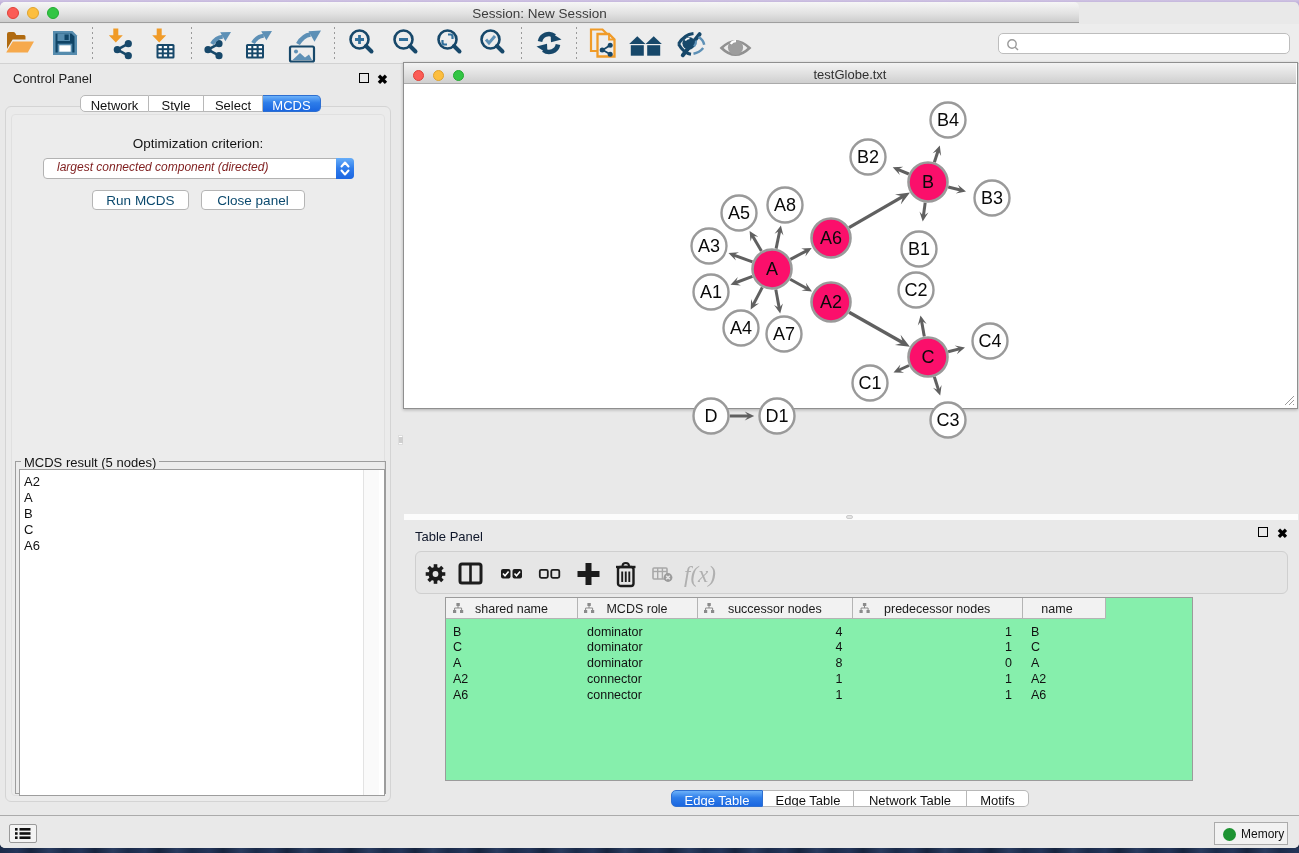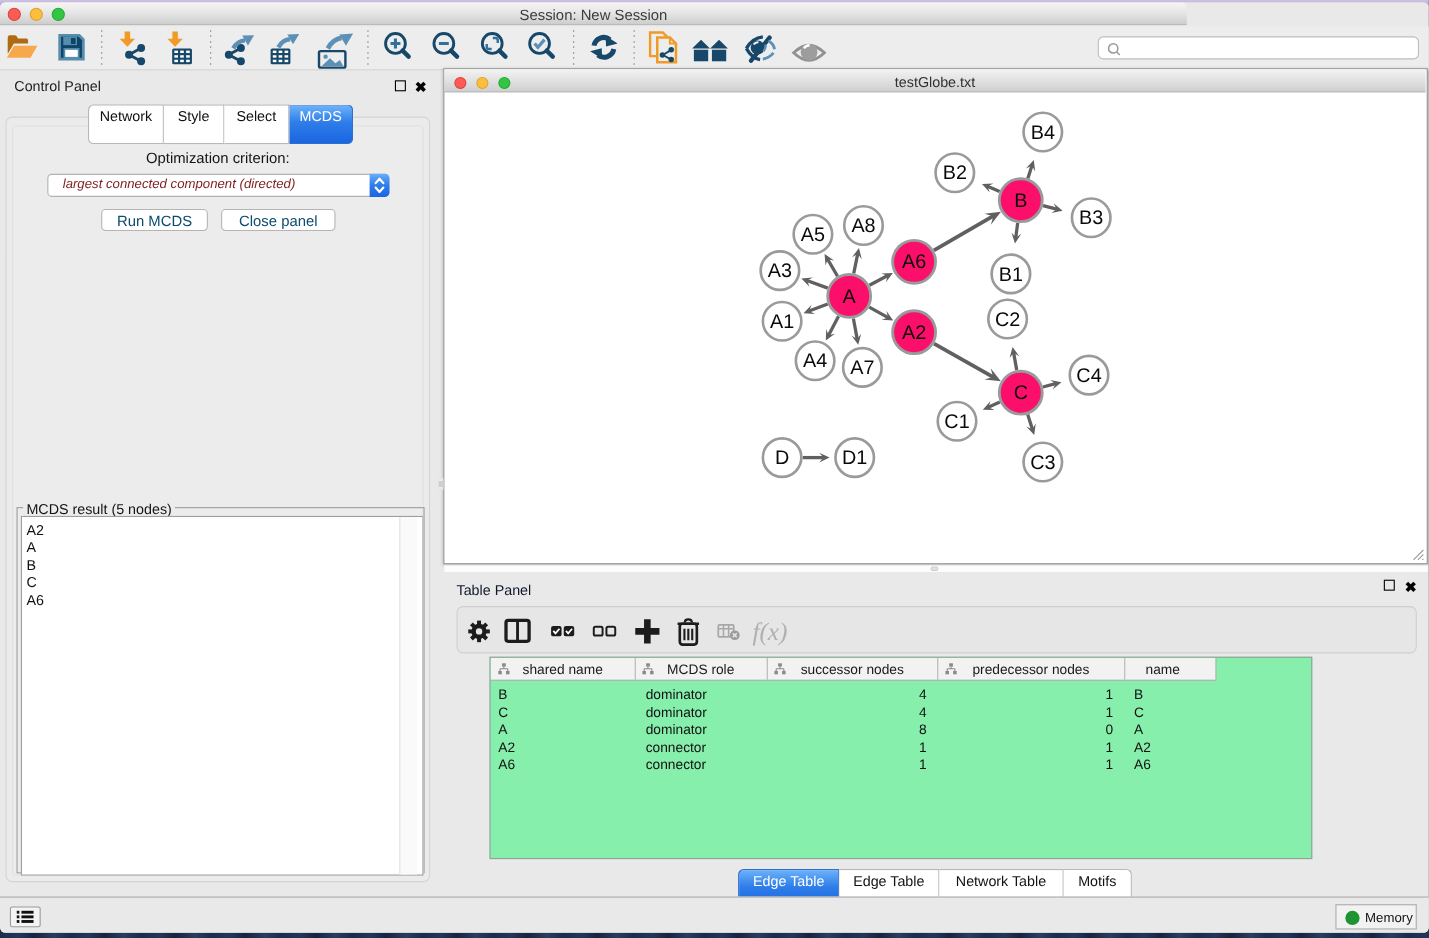--- a/index.html
+++ b/index.html
@@ -21,21 +21,21 @@
   
   #toolbar { left:0; top:22px; width:1299px; height:40px; background:#ededed; border-bottom:1px solid #d2d2d2; }
   .tsep { top:3px; width:1px; height:33px;
     background-image:repeating-linear-gradient(#9a9a9a 0 2px, transparent 2px 5px); }
   #searchbox { left:998px; top:9px; width:292px; height:21px; background:#fff;
     border:1px solid #bdbdbd; border-radius:5px; }
   
   #cp-title { left:13px; top:69px; font-size:13px; color:#1e1e1e; }
   .winbtn { font-size:12px; color:#111; top:69px; }
   #cp-tabs { left:80px; top:93px; height:21px; }
-  .seg { float:left; height:36px; background:#fff; border:1px solid #b8b8b8; border-left:none;
+  .seg { float:left; height:17px; background:#fff; border:1px solid #b8b8b8; border-left:none;
     font-size:13px; color:#111; text-align:center; line-height:20px; box-sizing:border-box; white-space:nowrap; overflow:hidden; }
   .seg.first { border-left:1px solid #b8b8b8; border-radius:5px 0 0 5px; }
   .seg.last { border-radius:0 5px 5px 0; }
   .seg.sel { background:linear-gradient(#6cb1f9,#2e7de9 45%,#1a66e0); color:#fff; border-color:#2e6fd0; }
   #cp-outer { left:5px; top:104px; width:386px; height:696px; background:#ebebeb;
     border:1px solid #d4d4d4; border-radius:6px; }
   #cp-inner { left:11px; top:112px; width:374px; height:682px; background:#ececec;
     border:1px solid #e0e0e0; border-radius:4px; }
   #opt-label { left:0px; top:134px; width:396px; text-align:center; font-size:13.5px; color:#141414; }
   #combo { left:43px; top:156px; width:311px; height:21px; background:#fff;
@@ -47,21 +47,21 @@
     font-size:13.5px; color:#0c4a6e; text-align:center; line-height:19px; }
   #btn-run { left:92px; top:188px; width:97px; }
   #btn-close { left:201px; top:188px; width:104px; }
   #mcds-group { left:15px; top:459px; width:371px; height:333px; border:1px solid #9d9d9d; }
   #mcds-label { left:21px; top:453px; background:#ececec; padding:0 3px; font-size:13px; color:#141414; }
   #mcds-list { left:19px; top:467px; width:366px; height:327px; background:#fff; border:1px solid #9d9d9d; }
   #mcds-items { left:24px; top:472px; font-size:13px; color:#111; line-height:15.9px; }
   #mcds-scroll { left:363px; top:468px; width:16px; height:325px; background:#fafafa;
     border-left:1px solid #e3e3e3; }
   
-  #netwin { left:403px; top:60px; width:895px; height:451px; background:#fff;
+  #netwin { left:403px; top:60px; width:895px; height:347px; background:#fff;
     border:1px solid #8f8f8f; box-shadow:0 1px 3px rgba(0,0,0,.25); }
   #net-titlebar { left:0; top:0; width:892px; height:21px;
     background:linear-gradient(#f3f3f3,#e0e0e0 55%,#cfcfcf); border-bottom:1px solid #aaa; }
   .tl2 { width:11px; height:11px; border-radius:50%; top:6.5px; }
   #net-title { width:100%; top:4px; text-align:center; font-size:13px; color:#303030; }
   
   #tp-title { left:415px; top:527px; font-size:13px; color:#0f172a; }
   #tp-toolbar { left:415px; top:549px; width:873px; height:43px; background:#e6e6e6;
     border:1px solid #cfcfcf; border-radius:6px; }
   #tp-table { left:417px; top:595px; width:748px; height:184px; background:#86efac;

